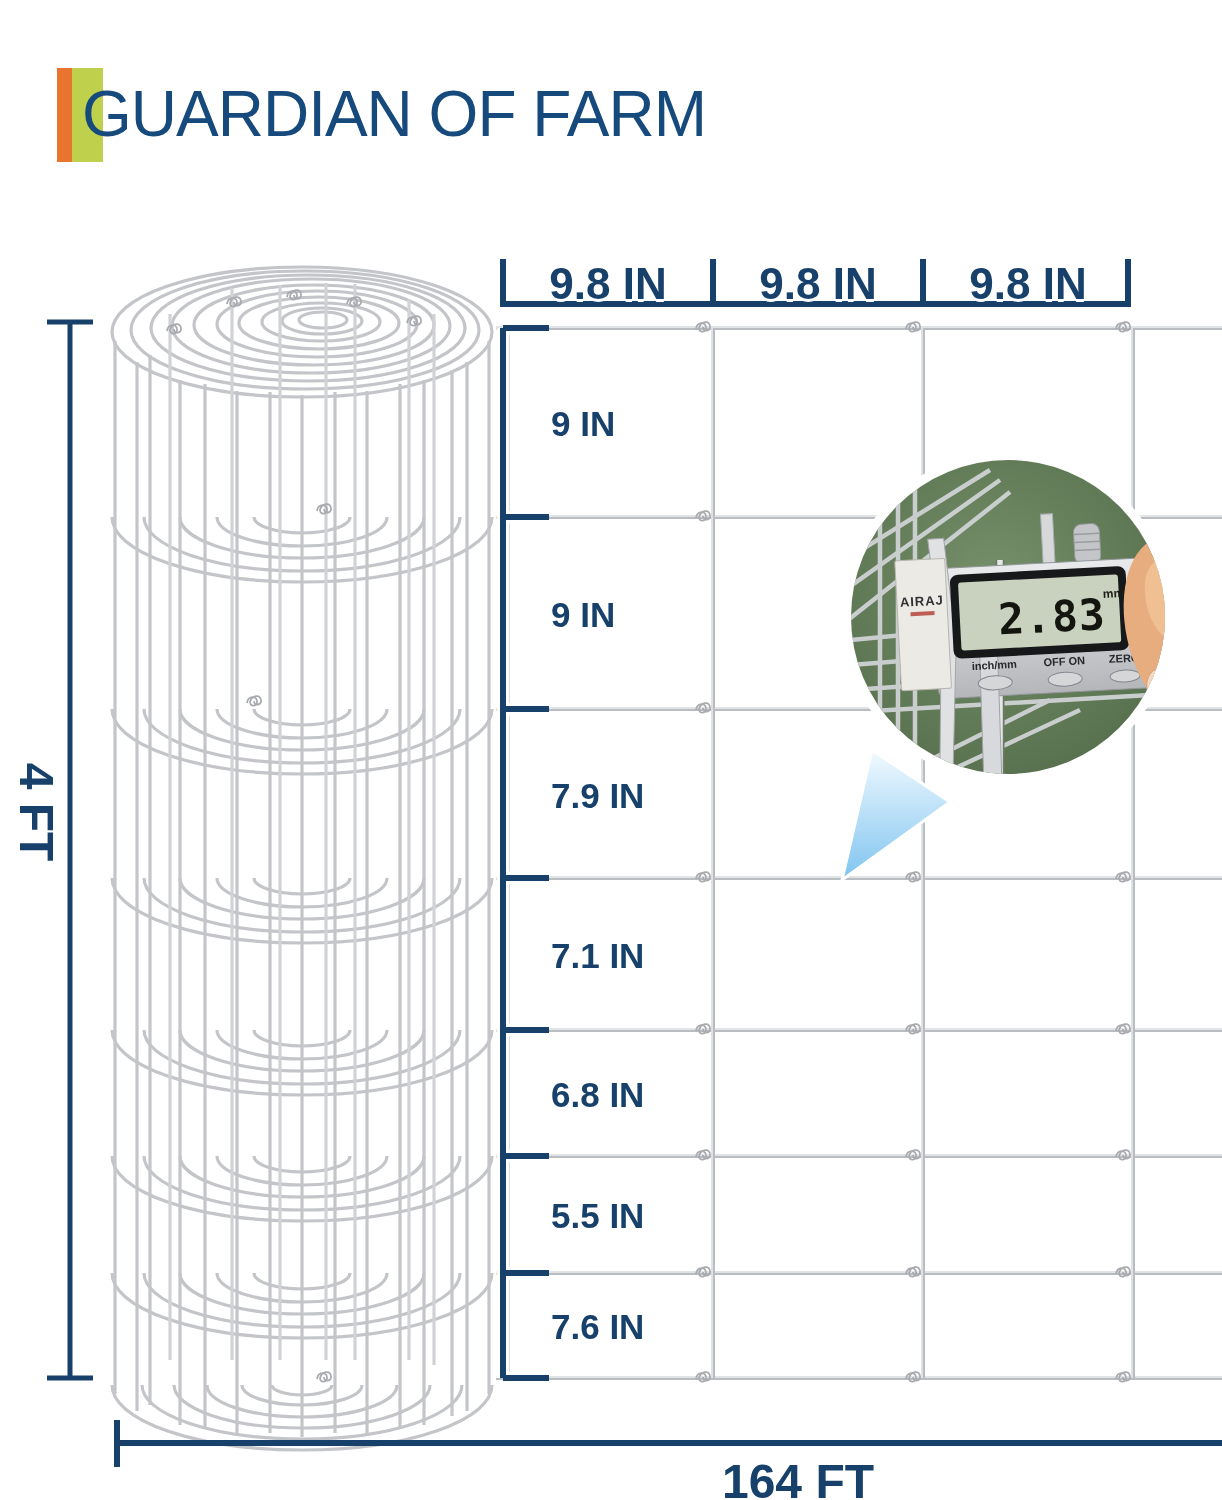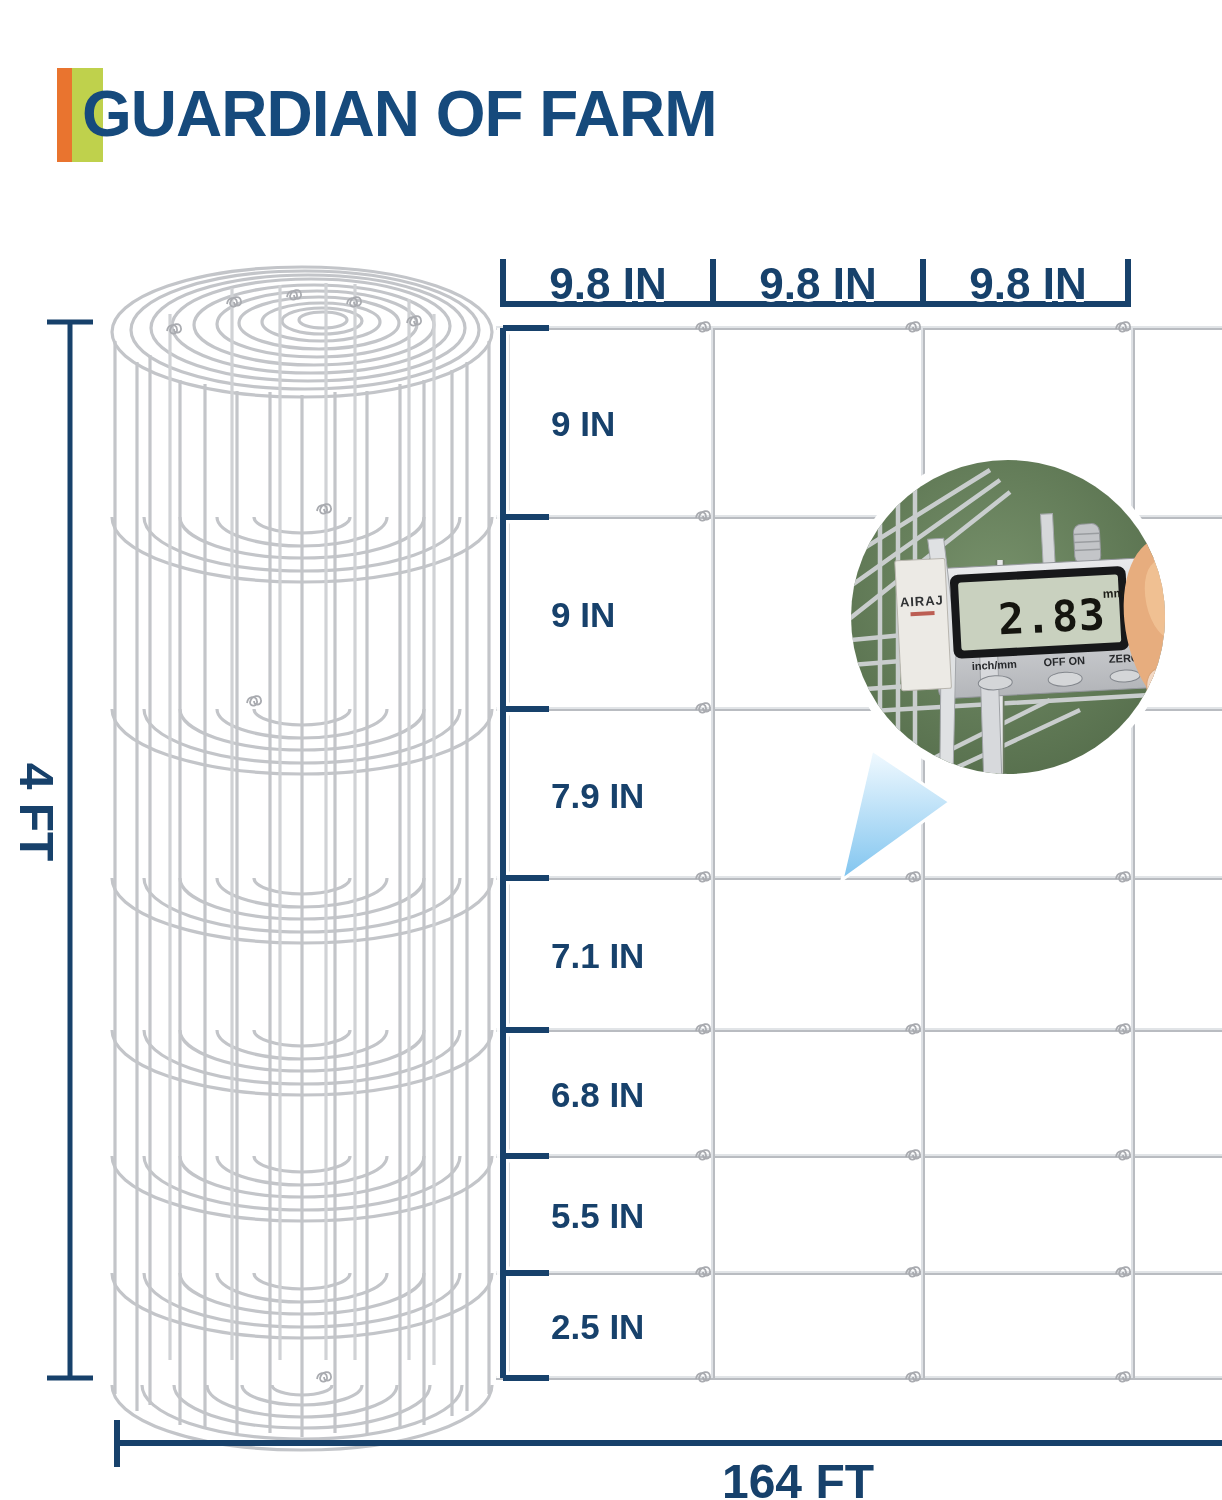--- a/index.html
+++ b/index.html
@@ -9,21 +9,21 @@
     overflow:hidden;
     font-family:"Liberation Sans", sans-serif;
     background:linear-gradient(135deg,#cддff2 0%,#cfe1f3 0%,#dfeaf7 38%,#eef5fc 68%,#ffffff 96%);
   }
   .layer{position:absolute;left:0;top:0;}
   
   .accent-bar{position:absolute;}
   .bar-orange{left:57px;top:68px;width:15px;height:94px;background:#e9742f;}
   .bar-green{left:72px;top:68px;width:31px;height:94px;background:#bfd14c;}
   .title{
-    position:absolute;left:82px;color:#164a7c;font-weight:bold;
+    position:absolute;left:82px;color:#164a7c;font-weight:normal;
     font-size:64px;line-height:1;letter-spacing:-1px;white-space:nowrap;
   }
   .title-1{top:82px;}
   .title-2{top:168px;}
   
   .dim{
     position:absolute;color:#17416b;font-weight:bold;white-space:nowrap;
     text-shadow:-2px -2px 0 #fff,2px -2px 0 #fff,-2px 2px 0 #fff,2px 2px 0 #fff,
                  0 -3px 0 #fff,0 3px 0 #fff,-3px 0 0 #fff,3px 0 0 #fff;
   }
@@ -236,17 +236,17 @@
   <div class="dim dim-top" style="left:608px;top:284px;">9.8 IN</div>
   <div class="dim dim-top" style="left:818px;top:284px;">9.8 IN</div>
   <div class="dim dim-top" style="left:1028px;top:284px;">9.8 IN</div>
 
   <div class="dim dim-row" style="left:514px;top:424px;">9 IN</div>
   <div class="dim dim-row" style="left:514px;top:615px;">9 IN</div>
   <div class="dim dim-row" style="left:514px;top:796px;">7.9 IN</div>
   <div class="dim dim-row" style="left:514px;top:956px;">7.1 IN</div>
   <div class="dim dim-row" style="left:514px;top:1095px;">6.8 IN</div>
   <div class="dim dim-row" style="left:514px;top:1216px;">5.5 IN</div>
-  <div class="dim dim-row" style="left:514px;top:1327px;">2.5 IN</div>
+  <div class="dim dim-row" style="left:514px;top:1327px;">7.6 IN</div>
 
   <div class="dim dim-height">4 FT</div>
   <div class="dim dim-length">164 FT</div>
 </div>
 
 </body></html>

